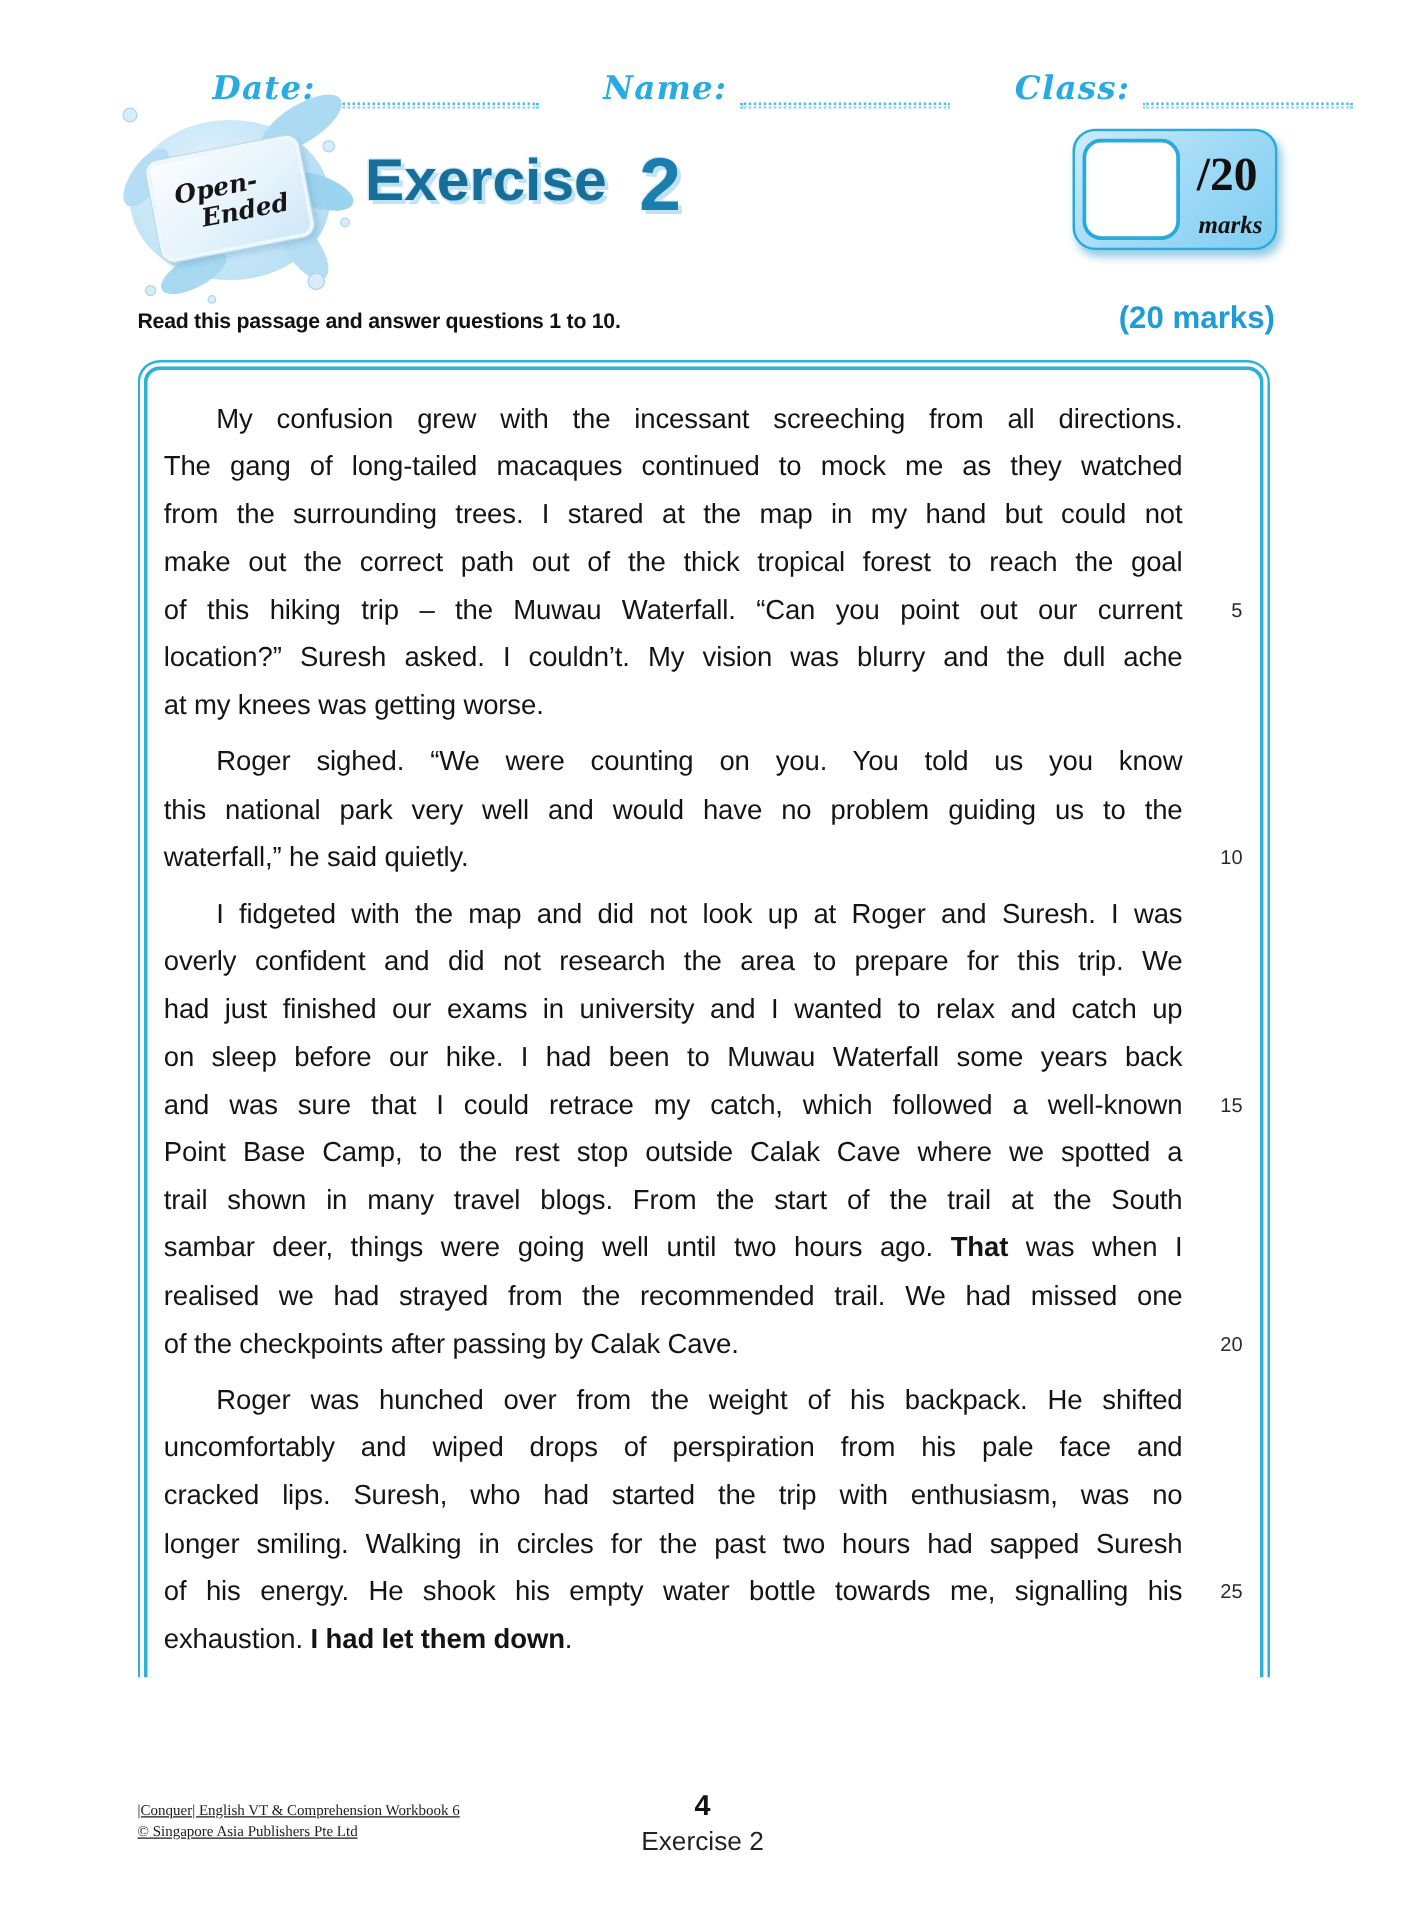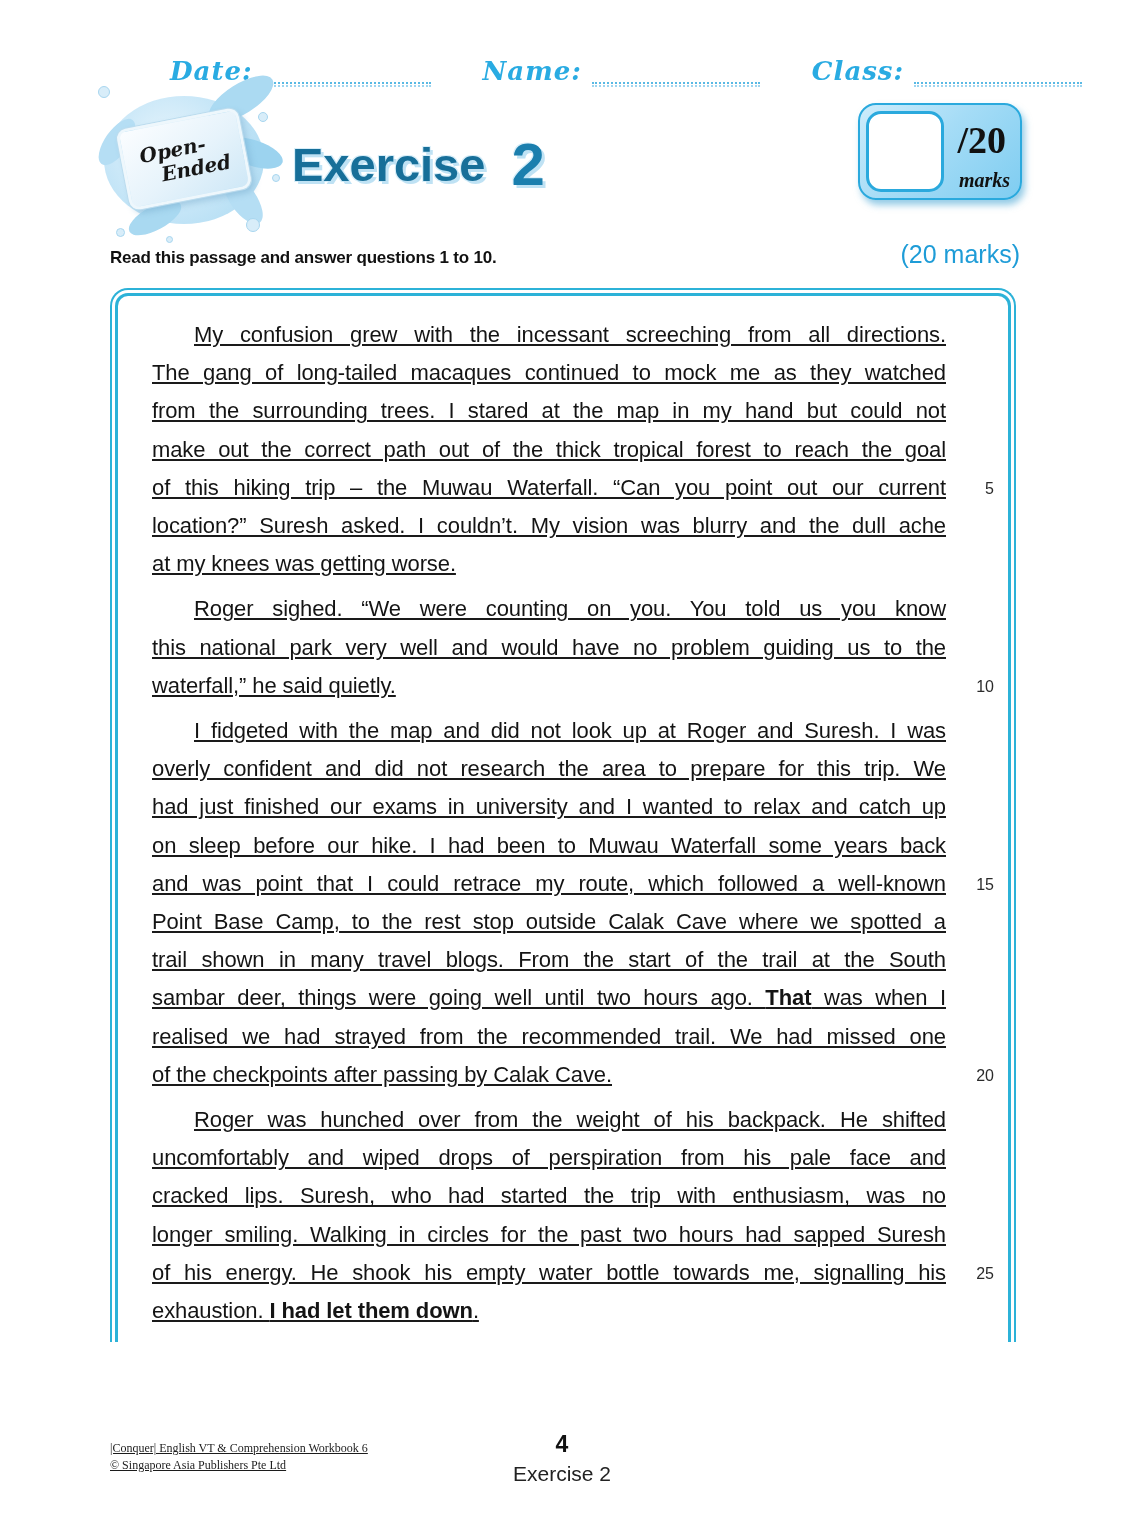--- a/index.html
+++ b/index.html
@@ -62,22 +62,22 @@
     padding-left: 16px;
   }
   .badge-line {
     font-family: "DejaVu Serif", serif; font-style: italic; font-weight: bold;
     font-size: 20px; color: #161616; line-height: 1.1;
   }
   .badge-line.second { margin-left: 18px; }
 
   
   .title {
-    position: absolute; left: 292px; top: 137px;
-    display: flex; align-items: center;
+    position: absolute; left: 292px; top: 120px;
+    display: flex; align-items: flex-start;
   }
   .title-word {
     font-size: 47px; font-weight: bold; color: #176f99; line-height: 1;
     text-shadow: 3px 3px 0 #bfe2f4, -1px -1px 0 #d8eef9, 1px -1px 0 #d8eef9, -1px 1px 0 #d8eef9;
   }
   .title-num {
     font-size: 60px; font-weight: bold; color: #1b7fae; line-height: 0.92;
     margin-left: 26px;
     text-shadow: 3px 3px 0 #bfe2f4, -1px -1px 0 #d8eef9;
   }
@@ -104,35 +104,34 @@
     font-family: "Liberation Serif", serif; font-weight: bold; font-style: italic;
     font-size: 20px; color: #111; line-height: 1;
   }
 
   
   .instruction {
     position: absolute; left: 110px; top: 240px; width: 910px;
     display: flex; justify-content: space-between; align-items: baseline;
   }
   .instruction-text { font-size: 17px; font-weight: bold; color: #111; letter-spacing: -0.2px; }
-  .instruction-marks { font-size: 25px; font-weight: normal; color: #1e9cd7; margin-left: 48px; }
+  .instruction-marks { font-size: 25px; font-weight: bold; color: #1e9cd7; margin-left: 48px; }
 
   
   .passage-outer {
     position: absolute; left: 110px; top: 288px; width: 906px; height: 1054px;
     border: 2px solid #2cb2d8; border-bottom: none;
     border-radius: 18px 18px 0 0;
   }
   .passage-inner {
     margin: 3px; height: calc(100% - 3px);
     border: 3px solid #2cb2d8; border-bottom: none;
     border-radius: 13px 13px 0 0;
-    padding: 20px 62px 0 34px;
+    padding: 20px 62px 0 13px;
     overflow: hidden;
-    text-decoration: underline;
   }
   .para { margin-top: 7px; }
   .para:first-child { margin-top: 0; }
   .pline {
     position: relative;
     font-size: 22px; line-height: 38.2px; color: #141414;
     text-align: justify; text-align-last: justify;
     letter-spacing: -0.1px;
   }
   .pline.last { text-align-last: left; }
@@ -227,21 +226,21 @@
         <div class="para">
           <div class="pline indent"><span>Roger sighed. “We were counting on you. You told us you know</span></div>
           <div class="pline"><span>this national park very well and would have no problem guiding us to the</span></div>
           <div class="pline last"><span>waterfall,” he said quietly.</span><span class="line-num">10</span></div>
         </div>
         <div class="para">
           <div class="pline indent"><span>I fidgeted with the map and did not look up at Roger and Suresh. I was</span></div>
           <div class="pline"><span>overly confident and did not research the area to prepare for this trip. We</span></div>
           <div class="pline"><span>had just finished our exams in university and I wanted to relax and catch up</span></div>
           <div class="pline"><span>on sleep before our hike. I had been to Muwau Waterfall some years back</span></div>
-          <div class="pline"><span>and was point that I could retrace my route, which followed a well-known</span><span class="line-num">15</span></div>
+          <div class="pline"><span>and was sure that I could retrace my catch, which followed a well-known</span><span class="line-num">15</span></div>
           <div class="pline"><span>Point Base Camp, to the rest stop outside Calak Cave where we spotted a</span></div>
           <div class="pline"><span>trail shown in many travel blogs. From the start of the trail at the South</span></div>
           <div class="pline"><span>sambar deer, things were going well until two hours ago. </span><b>That</b><span> was when I</span></div>
           <div class="pline"><span>realised we had strayed from the recommended trail. We had missed one</span></div>
           <div class="pline last"><span>of the checkpoints after passing by Calak Cave.</span><span class="line-num">20</span></div>
         </div>
         <div class="para">
           <div class="pline indent"><span>Roger was hunched over from the weight of his backpack. He shifted</span></div>
           <div class="pline"><span>uncomfortably and wiped drops of perspiration from his pale face and</span></div>
           <div class="pline"><span>cracked lips. Suresh, who had started the trip with enthusiasm, was no</span></div>

